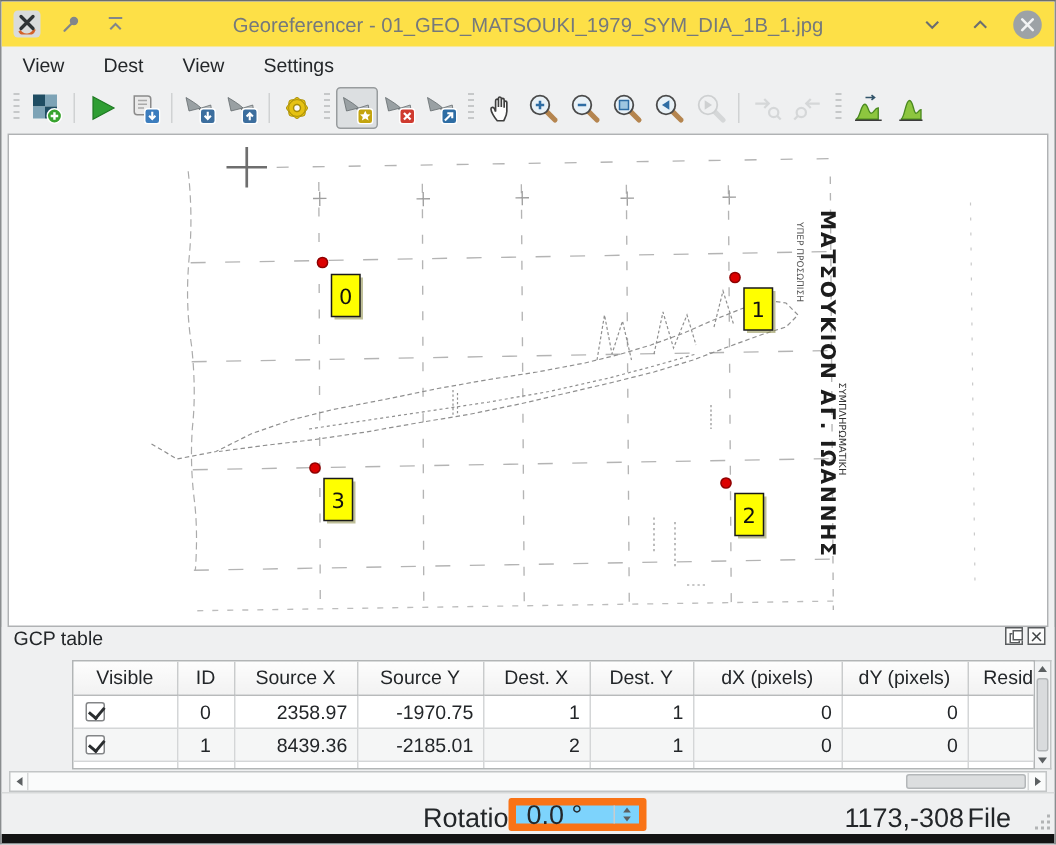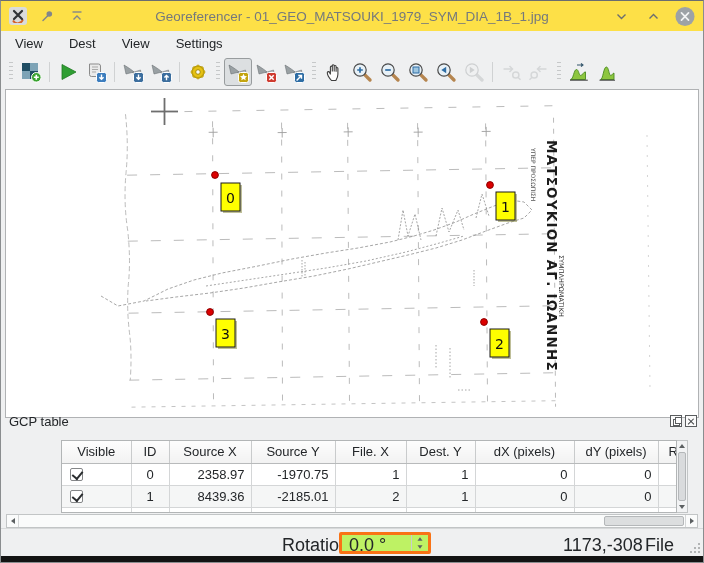--- a/index.html
+++ b/index.html
@@ -26,30 +26,30 @@
   .toolbar{height:34px;flex:0 0 34px;display:flex;align-items:center;padding-left:4px;}
   .tbtn{width:28px;height:28px;display:flex;align-items:center;justify-content:center;border:1px solid transparent;border-radius:3px;cursor:pointer;}
   .tbtn.active{background:#dcdfe1;border-color:#989c9e;}
   .tbtn.disabled svg{opacity:.45;}
   .tsep{width:1px;height:20px;background:#d0d2d3;margin:0 4px;}
   .thandle{width:4px;height:20px;margin:0 4px;background-image:repeating-linear-gradient(#c6c8c9 0 1.5px,transparent 1.5px 4px);background-size:1.5px 100%;background-repeat:repeat-x;background-position:1px 0;}
   
   .canvas{flex:0 0 329px;height:329px;margin:0 4px;border:1px solid #b0b2b4;background:#ffffff;overflow:hidden;cursor:crosshair;}
   
   .gcp-panel{flex:0 0 110px;height:110px;background:#eff0f1;position:relative;}
-  .panel-head{height:22px;display:flex;align-items:center;padding:0 6px 16px 8px;}
+  .panel-head{height:22px;display:flex;align-items:flex-start;padding:0 6px 16px 8px;}
   .panel-title{font-size:13px;}
   .panel-btns{margin-left:auto;display:flex;gap:3px;}
   .pbtn{width:12px;height:12px;border:1px solid #5a5d5f;background:#fbfbfb;display:flex;align-items:center;justify-content:center;cursor:pointer;position:relative;}
   .pbtn.float::before{content:"";position:absolute;left:2px;top:3px;width:5px;height:5px;border:1px solid #5a5d5f;background:#fff;}
   .pbtn.float::after{content:"";position:absolute;left:4px;top:1px;width:5px;height:5px;border:1px solid #5a5d5f;background:#fff;}
   .pbtn.close::before,.pbtn.close::after{content:"";position:absolute;left:1px;top:4.5px;width:8px;height:1.4px;background:#3d4042;}
   .pbtn.close::before{transform:rotate(45deg);}
   .pbtn.close::after{transform:rotate(-45deg);}
-  .table-zone{display:flex;margin:0 15px;padding-left:45px;}
+  .table-zone{display:flex;margin:0 2px;padding-left:45px;}
   .table-clip{height:73px;overflow:hidden;border:1px solid #b2b5b6;background:#fff;flex:1;}
   table{border-collapse:collapse;table-layout:fixed;width:100%;font-size:13px;}
   col.c0{width:69px}col.c1{width:38px}col.c2{width:82px}col.c3{width:84px}col.c4{width:71px}col.c5{width:69px}col.c6{width:99px}col.c7{width:84px}col.c8{width:76px}
   th{height:22px;font-weight:normal;background:linear-gradient(#fdfdfd,#f2f2f2);border-right:1px solid #c9cbcc;border-bottom:1px solid #b8babb;text-align:center;overflow:hidden;white-space:nowrap;}
   th.resid{text-align:left;padding-left:10px;}
   td{height:22px;border-right:1px solid #d4d6d7;border-bottom:1px solid #d4d6d7;padding:0 6px;overflow:hidden;white-space:nowrap;}
   td.num{text-align:right;}
   td.ctr{text-align:center;}
   tr.alt td{background:#f5f6f6;}
   .checkbox{width:13px;height:13px;background:#fff;border:1px solid #848688;border-radius:2px;position:relative;margin-left:2px;cursor:pointer;}
@@ -65,21 +65,21 @@
   .tri.t-left{border-top:3.5px solid transparent;border-bottom:3.5px solid transparent;border-right:4.5px solid #5c6062;}
   .tri.t-right{border-top:3.5px solid transparent;border-bottom:3.5px solid transparent;border-left:4.5px solid #5c6062;}
   .hscroll{height:14px;margin:1px 5px 0 5px;border:1px solid #c2c5c6;background:#fafbfb;position:relative;}
   .harrow{position:absolute;top:0;bottom:0;width:12px;display:flex;align-items:center;justify-content:center;cursor:pointer;}
   .harrow.left{left:0;border-right:1px solid #d5d7d8;}
   .harrow.right{right:0;border-left:1px solid #d5d7d8;}
   .hthumb{position:absolute;top:1px;bottom:1px;right:13px;width:80px;background:#dcdedf;border:1px solid #b4b7b9;border-radius:2px;cursor:pointer;}
   
   .statusbar{flex:0 0 28px;height:28px;position:relative;border-top:1px solid #d7d9da;background:#eff0f1;font-size:18px;}
   .sb-item{position:absolute;top:6px;}
-  .spinbox{position:absolute;left:338px;top:3px;width:92px;height:22px;background:#bef264;border:3px solid #f97316;border-radius:2px;display:flex;align-items:flex-start;cursor:text;}
+  .spinbox{position:absolute;left:338px;top:3px;width:92px;height:22px;background:#7dd3fc;border:5px solid #f97316;border-radius:2px;display:flex;align-items:center;cursor:text;}
   .spin-val{flex:1;padding-left:7px;}
   .spin-btns{width:17px;height:100%;border-left:1px solid #c9cccd;display:flex;flex-direction:column;}
   .spin-up,.spin-down{flex:1;display:flex;align-items:center;justify-content:center;cursor:pointer;}
   .grip{position:absolute;right:3px;bottom:3px;width:10px;height:10px;}
   .grip::before{content:"";position:absolute;right:0;bottom:0;width:2px;height:2px;background:#b2b4b5;
     box-shadow:-4px 0 #b2b4b5,0 -4px #b2b4b5,-8px 0 #b2b4b5,0 -8px #b2b4b5,-4px -4px #b2b4b5;}
   .bottom-edge{flex:0 0 6px;height:6px;background:#131313;}
   text{font-family:"DejaVu Sans","Liberation Sans",sans-serif;}
 </style>
 </head>
@@ -388,21 +388,21 @@
               <col class="c6">
               <col class="c7">
               <col class="c8">
           </colgroup>
           <tbody>
               <tr>
             <th>Visible</th>
             <th>ID</th>
             <th>Source X</th>
             <th>Source Y</th>
-            <th>File. X</th>
+            <th>Dest. X</th>
             <th>Dest. Y</th>
             <th>dX (pixels)</th>
             <th>dY (pixels)</th>
             <th class="resid">Residual (pi</th>
           </tr>
           <tr>
             <td>
                   <div class="checkbox checked"></div>
                 </td>
             <td class="ctr">0</td>

